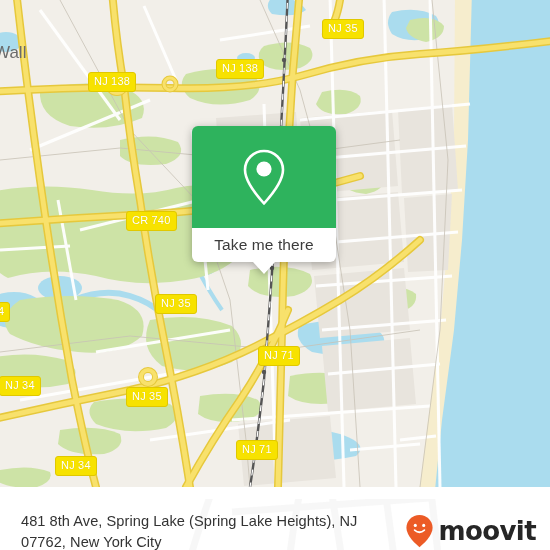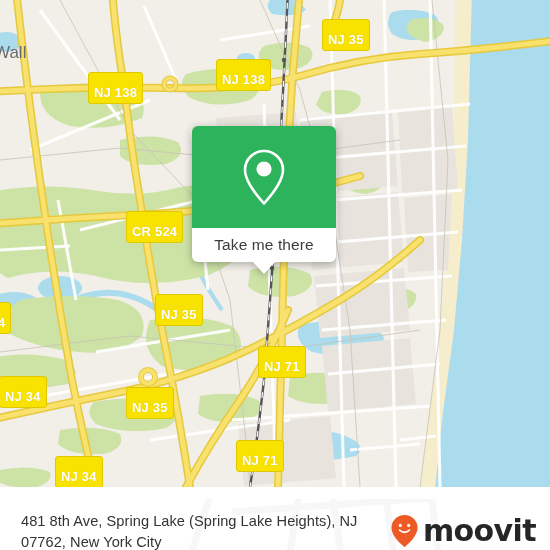--- a/index.html
+++ b/index.html
@@ -44,24 +44,24 @@
   }
 
   
   .shield {
     position: absolute;
     z-index: 30;
     background: #f7e200;
     border: 1.4px solid #e0c800;
     border-radius: 3px;
     color: #ffffff;
-    font-size: 13px;
-    font-weight: bold;
+    font-size: 11px;
+    font-weight: normal;
     line-height: 1;
-    padding: 13px 5px 4px 5px;
+    padding: 3px 5px 4px 5px;
     white-space: nowrap;
     letter-spacing: 0.2px;
     text-shadow: 0 0 1px rgba(160,140,0,.35);
     font-family: "Liberation Sans", sans-serif;
   }
   .place-label {
     position: absolute;
     z-index: 29;
     color: #6b6b6b;
     font-size: 17px;
@@ -139,21 +139,21 @@
   .bb-logo {
     position: absolute;
     right: 14px;
     top: 50%;
     transform: translateY(-50%);
     display: flex;
     align-items: center;
     gap: 3px;
   }
   .bb-logo-word {
-    font-size: 30px;
+    font-size: 26px;
     font-weight: bold;
     color: #262626;
     letter-spacing: -0.6px;
     line-height: 1;
     font-family: "DejaVu Sans", sans-serif;
   }
 </style>
 </head>
 <body>
 
@@ -302,21 +302,21 @@
           <circle cx="255" cy="452" r="2.2"></circle>
         </g>
       </g>
     </svg>
 
     <div class="place-label" style="left:-6px; top:43px;">Wall</div>
 
     <div class="shield" style="left:322px; top:19px;">NJ 35</div>
     <div class="shield" style="left:88px;  top:72px;">NJ 138</div>
     <div class="shield" style="left:216px; top:59px;">NJ 138</div>
-    <div class="shield" style="left:126px; top:211px;">CR 524</div>
+    <div class="shield" style="left:126px; top:211px;">CR 740</div>
     <div class="shield" style="left:155px; top:294px;">NJ 35</div>
     <div class="shield" style="left:258px; top:346px;">NJ 71</div>
     <div class="shield" style="left:-1px;  top:376px;">NJ 34</div>
     <div class="shield" style="left:126px; top:387px;">NJ 35</div>
     <div class="shield" style="left:55px;  top:456px;">NJ 34</div>
     <div class="shield" style="left:236px; top:440px;">NJ 71</div>
     <div class="shield" style="left:-8px;  top:302px;">4</div>
 
 
     <div class="popup">

